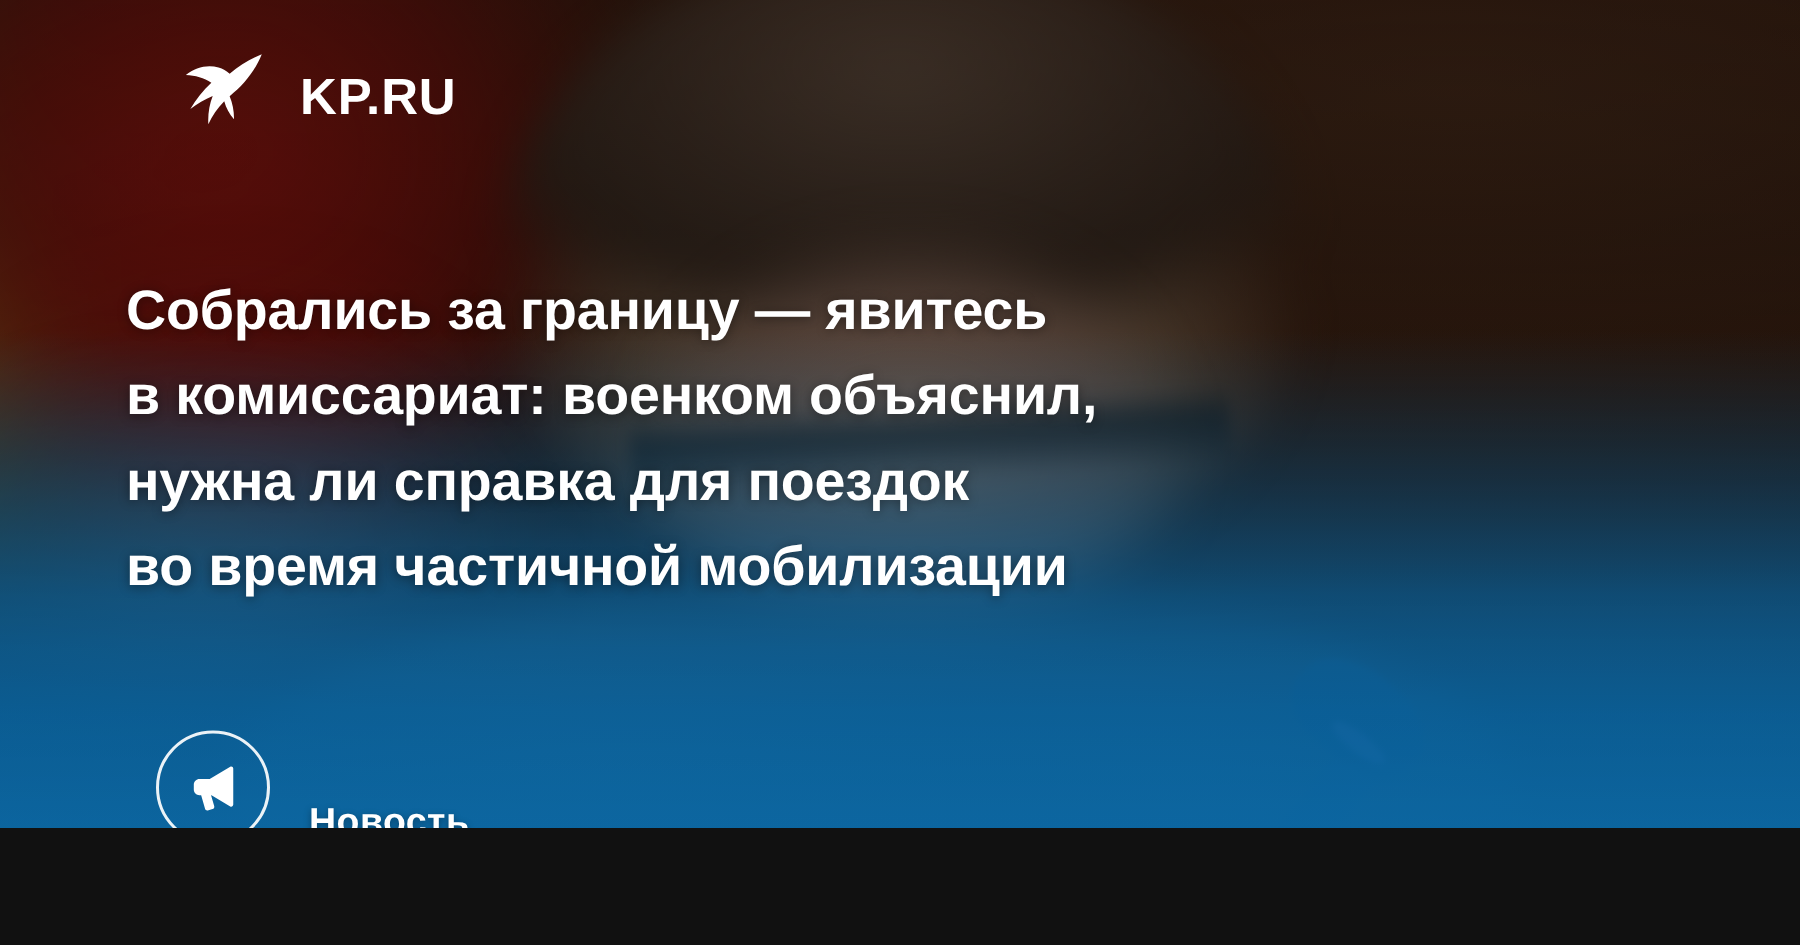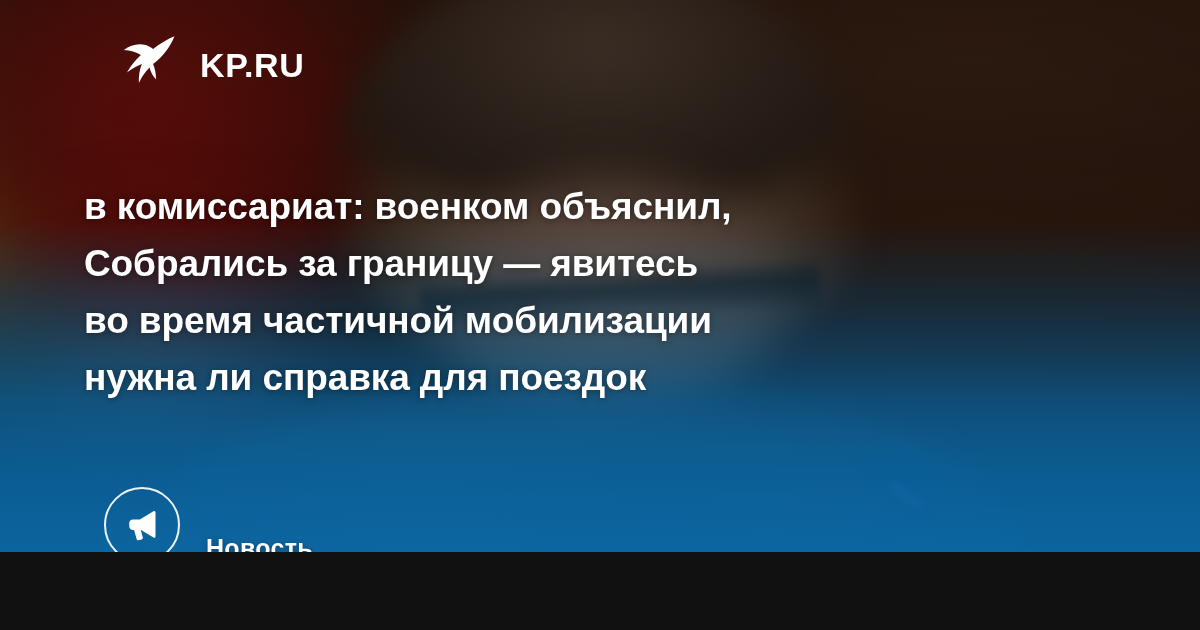--- a/index.html
+++ b/index.html
@@ -197,24 +197,24 @@
     <div class="brand">
       <span class="brand-bird-wrap">
         <svg class="brand-bird" viewBox="0 0 74 62" aria-hidden="true">
           <path fill="#ffffff" d="M70.5 2.2C62.8 5.4 55.6 9.8 49.1 15.1c-2.1-1.9-4.6-3.3-7.4-4.1C34.4 8.9 26.3 10.8 19.9 16c6.3.2 12.2 1.9 17 5.1-5.6 5.2-10.3 11.1-14 17.5 4.6-3.5 9.6-6.4 14.9-8.6-2.3 6-3.3 12.4-2.9 18.9 2.6-5.8 6.2-11 10.6-15.4 1.2 4.5 3.4 8.6 6.5 12 .1-5.4-.9-10.6-2.9-15.4 9.5-7.4 17-17 21.4-27.9z"></path>
         </svg>
       </span>
       <span class="brand-word">KP.RU</span>
     </div>
 
     <div class="headline">
+      <span class="hl-line">Собрались за границу — явитесь</span>
       <span class="hl-line">в комиссариат: военком объяснил,</span>
-      <span class="hl-line">Собрались за границу — явитесь</span>
+      <span class="hl-line">нужна ли справка для поездок</span>
       <span class="hl-line">во время частичной мобилизации</span>
-      <span class="hl-line">нужна ли справка для поездок</span>
     </div>
 
     <div class="badge">
       <span class="badge-ring">
         <svg viewBox="0 0 38 38" aria-hidden="true">
           <path fill="#ffffff" d="M30.5 5.2 16.8 13.4H10c-2.1 0-3.8 1.7-3.8 3.8v3.1c0 2.1 1.7 3.8 3.8 3.8h1.1l2.6 9.1c.2.8 1 1.3 1.8 1.1l3.2-.9c.9-.3 1.4-1.2 1.1-2.1l-2.1-7.2h.3l12.5 7.5c.9.5 2-.1 2-1.2V6.4c0-1.1-1.1-1.7-2-1.2z"></path>
         </svg>
       </span>
       <span class="badge-label">Новость</span>
     </div>

